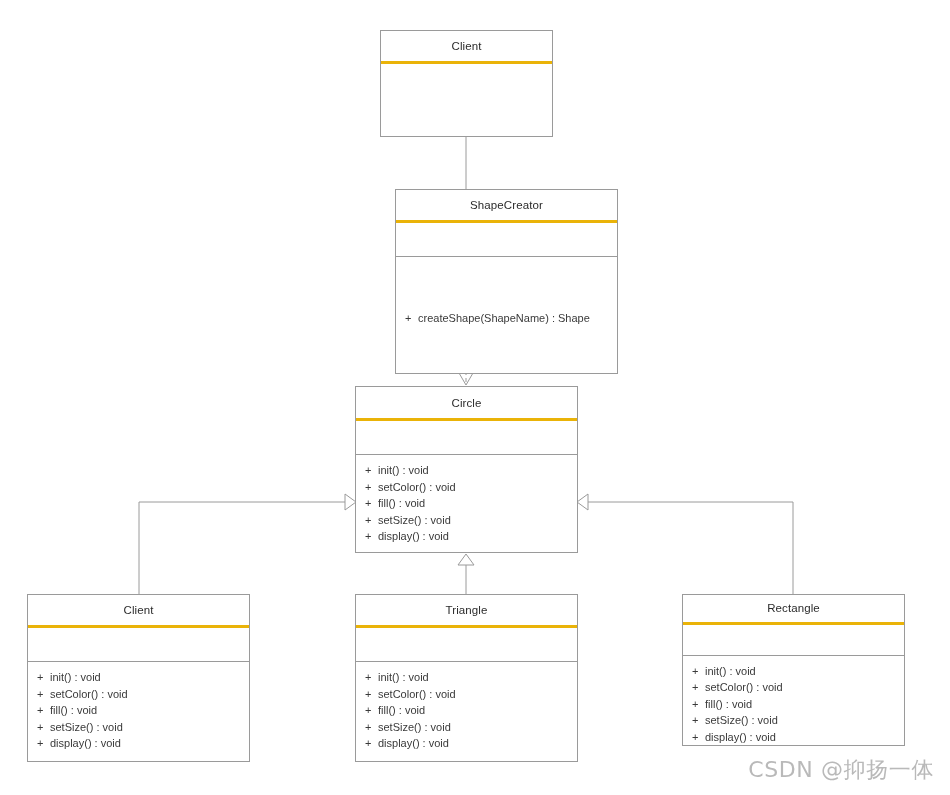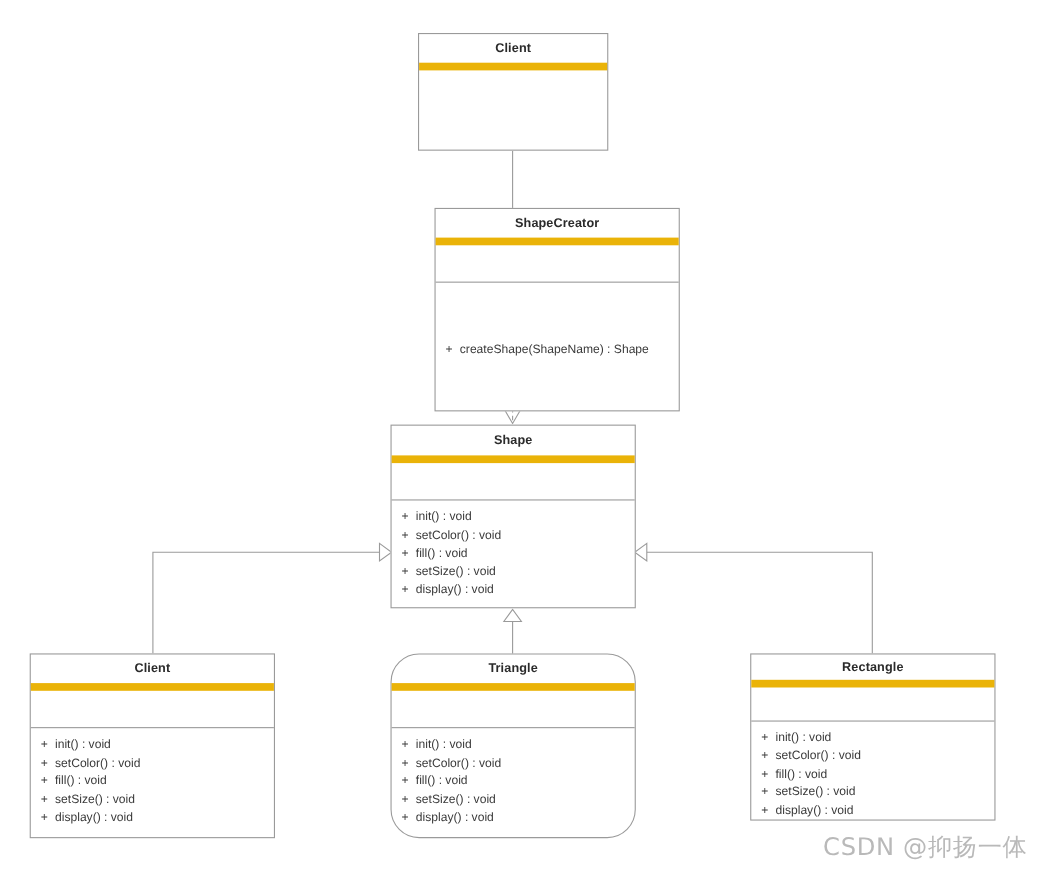--- a/index.html
+++ b/index.html
@@ -35,25 +35,24 @@
     background: #ffffff;
     border: 1px solid #9a9a9a;
     display: flex;
     flex-direction: column;
   }
   .class-name-row {
     box-sizing: border-box;
     display: flex;
     align-items: center;
     justify-content: center;
-    border-bottom: 7px solid #eab308;
+    border-bottom: 3px solid #eab308;
     color: #2b2b2b;
     font-size: 11.5px;
     letter-spacing: 0.1px;
-    font-weight: bold;
   }
   .class-attr-row {
     box-sizing: border-box;
     border-bottom: 1px solid #9a9a9a;
   }
   .class-attr-row.no-sep {
     border-bottom: none;
   }
   .class-op-row {
     box-sizing: border-box;
@@ -119,21 +118,21 @@
     <div class="class-attr-row" style="height:34px;"></div>
     <div class="class-op-row" style="flex:1 1 auto; display:flex; align-items:center;">
       <div class="member-line">
         <span class="member-vis">+</span>
         <span class="member-sig">createShape(ShapeName) : Shape</span>
       </div>
     </div>
   </div>
 
   <div class="uml-class" style="left:355px; top:386px; width:223px; height:167px;">
-    <div class="class-name-row" style="height:34px;">Shape</div>
+    <div class="class-name-row" style="height:34px;">Circle</div>
     <div class="class-attr-row" style="height:34px;"></div>
     <div class="class-op-row" style="flex:1 1 auto;">
       <div class="member-line">
         <span class="member-vis">+</span>
         <span class="member-sig">init() : void</span>
       </div>
       <div class="member-line">
         <span class="member-vis">+</span>
         <span class="member-sig">setColor() : void</span>
       </div>
@@ -172,21 +171,21 @@
         <span class="member-vis">+</span>
         <span class="member-sig">setSize() : void</span>
       </div>
       <div class="member-line">
         <span class="member-vis">+</span>
         <span class="member-sig">display() : void</span>
       </div>
     </div>
   </div>
 
-  <div class="uml-class" style="left:355px; top:594px; width:223px; height:168px;border-radius:26px;">
+  <div class="uml-class" style="left:355px; top:594px; width:223px; height:168px;">
     <div class="class-name-row" style="height:33px;">Triangle</div>
     <div class="class-attr-row" style="height:34px;"></div>
     <div class="class-op-row" style="flex:1 1 auto;">
       <div class="member-line">
         <span class="member-vis">+</span>
         <span class="member-sig">init() : void</span>
       </div>
       <div class="member-line">
         <span class="member-vis">+</span>
         <span class="member-sig">setColor() : void</span>

